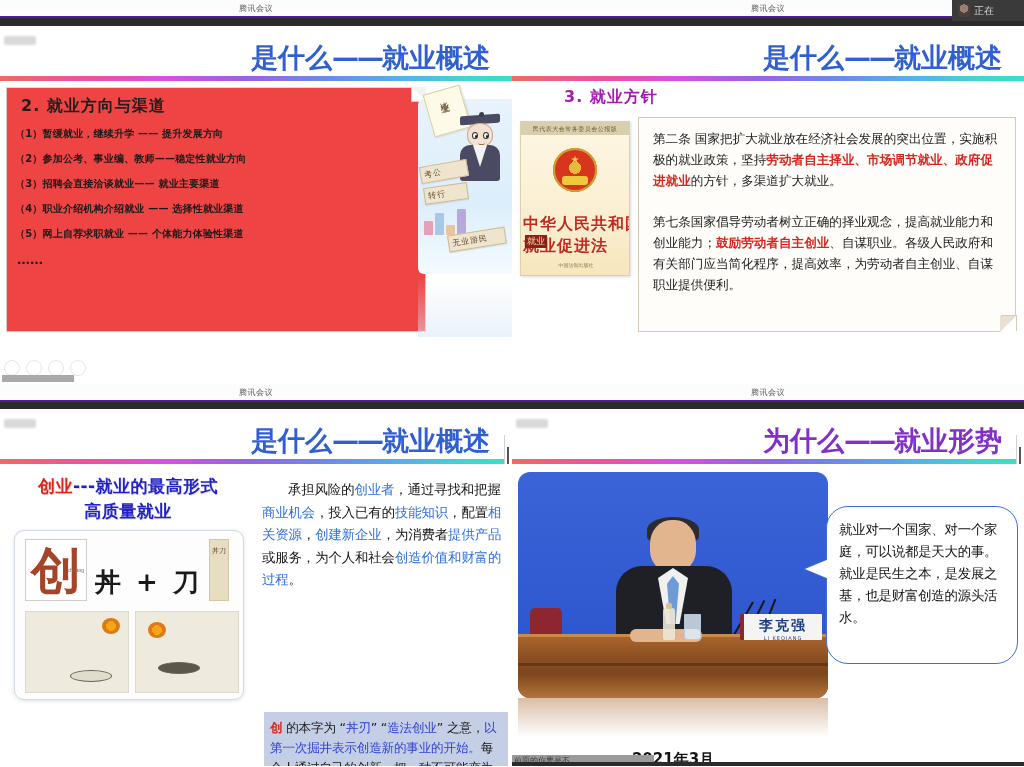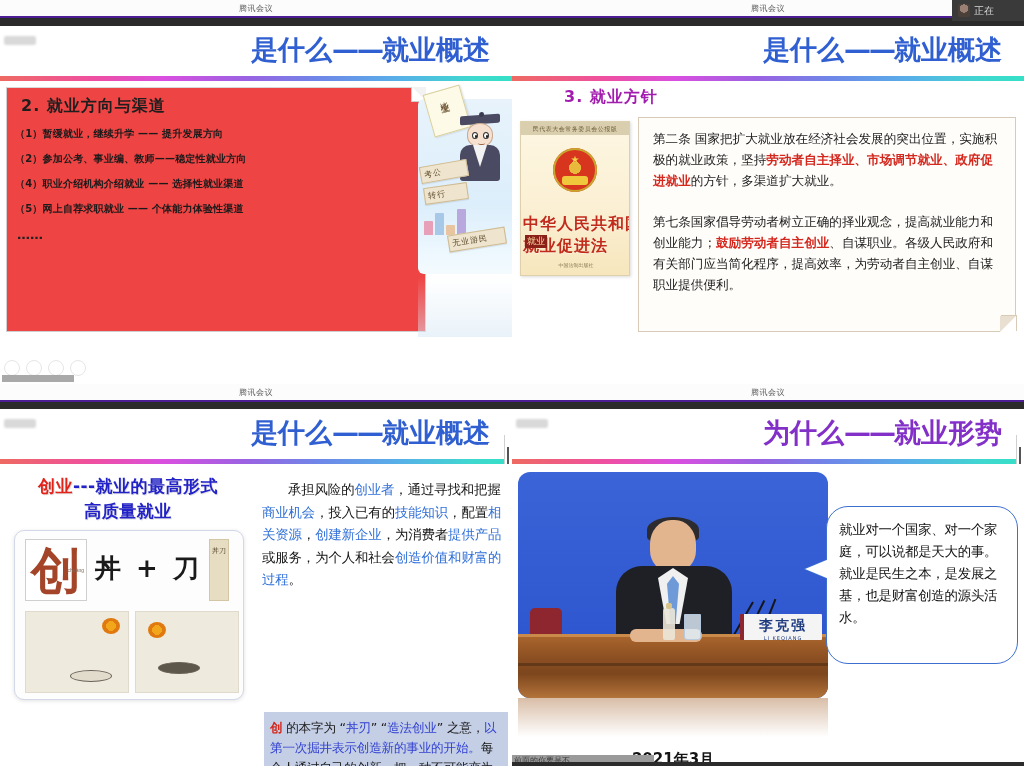--- a/index.html
+++ b/index.html
@@ -81,21 +81,21 @@
   }
   .slide.short { height: 357px; }
 
   .slide-header {
     position: relative;
     height: 50px;
   }
   .slide-title {
     position: absolute;
     right: 22px;
-    top: 6px;
+    top: 14px;
     font-size: 27px;
     font-weight: bold;
     letter-spacing: 0px;
     white-space: nowrap;
     text-shadow: 1px 1px 0 rgba(255,255,255,.6);
     margin-left: 8px;
   }
   .slide-title .t-a { color: #2f5fd0; }
   .slide-title .t-b { color: #2f5fd0; }
   .slide-title.purple .t-a { color: #8230c8; }
@@ -384,21 +384,21 @@
     background: #fff;
     font-size: 50px; line-height: 62px; text-align: center;
     color: #a4452a; font-family: "DejaVu Serif", serif; font-weight: bold;
   }
   .big-char small {
     position: absolute; right: 2px; bottom: -1px;
     font-size: 5px; color: #7a6a5a; font-family:"Liberation Sans",sans-serif;
     font-weight: normal;
   }
   .eq {
-    position: absolute; left: 80px; top: 20px;
+    position: absolute; left: 80px; top: 34px;
     font-size: 26px; color: #1a1a1a; font-family: "DejaVu Serif", serif;
     font-weight: bold; letter-spacing: 3px;
   }
   .sealstrip {
     position: absolute; right: 14px; top: 8px;
     width: 20px; height: 62px;
     background: #e6ddc3;
     border: 1px solid #d3c6a4;
     font-size: 7px; color: #55462c; text-align:center;
     line-height: 10px; padding-top: 6px;
@@ -610,20 +610,21 @@
         </div>
       </div>
       <div class="rainbow"></div>
       <div class="slide-body">
 
         <div class="p1-card">
           <div class="p1-h">2. 就业方向与渠道</div>
           <div class="p1-list">
             <div class="p1-li">（1）暂缓就业，继续升学 —— 提升发展方向</div>
             <div class="p1-li">（2）参加公考、事业编、教师——稳定性就业方向</div>
+            <div class="p1-li">（3）招聘会直接洽谈就业——  就业主要渠道</div>
             <div class="p1-li">（4）职业介绍机构介绍就业 —— 选择性就业渠道</div>
             <div class="p1-li">（5）网上自荐求职就业 —— 个体能力体验性渠道</div>
           </div>
           <div class="p1-dots">……</div>
         </div>
 
         <div class="p1-art">
           <div class="p1-sky"></div>
           <div class="scroll1">
             <span class="sv">毕业生</span>

